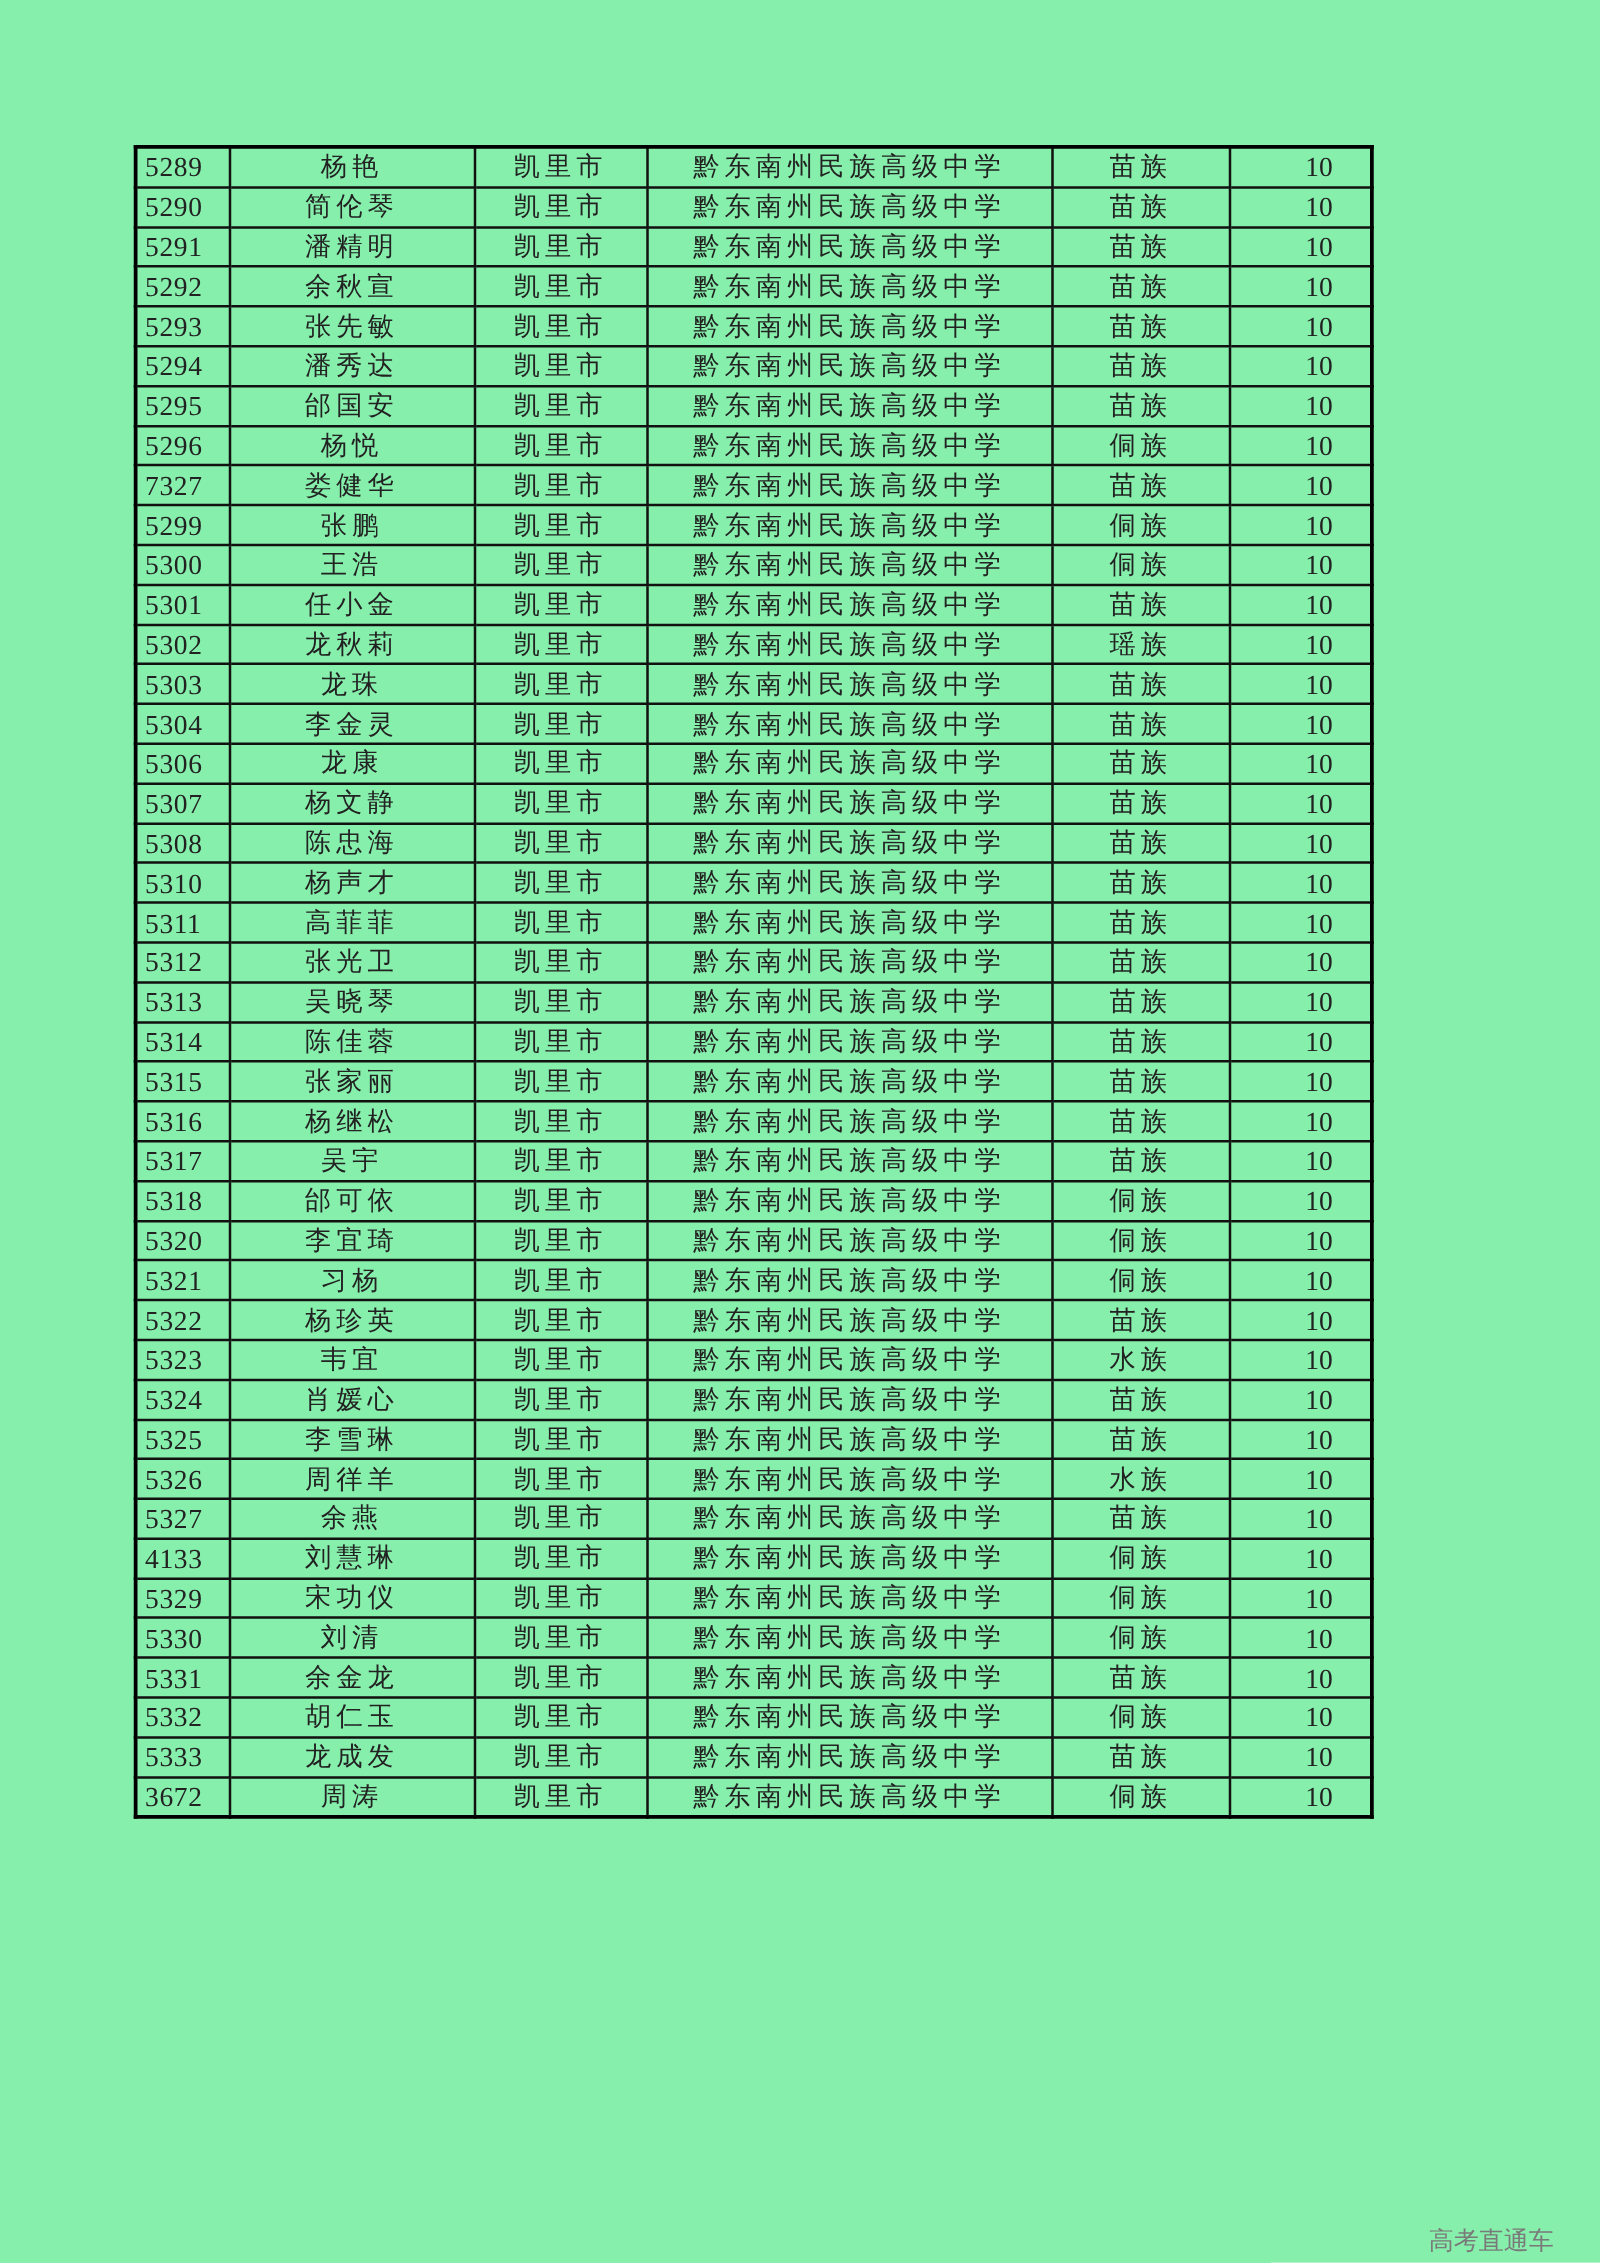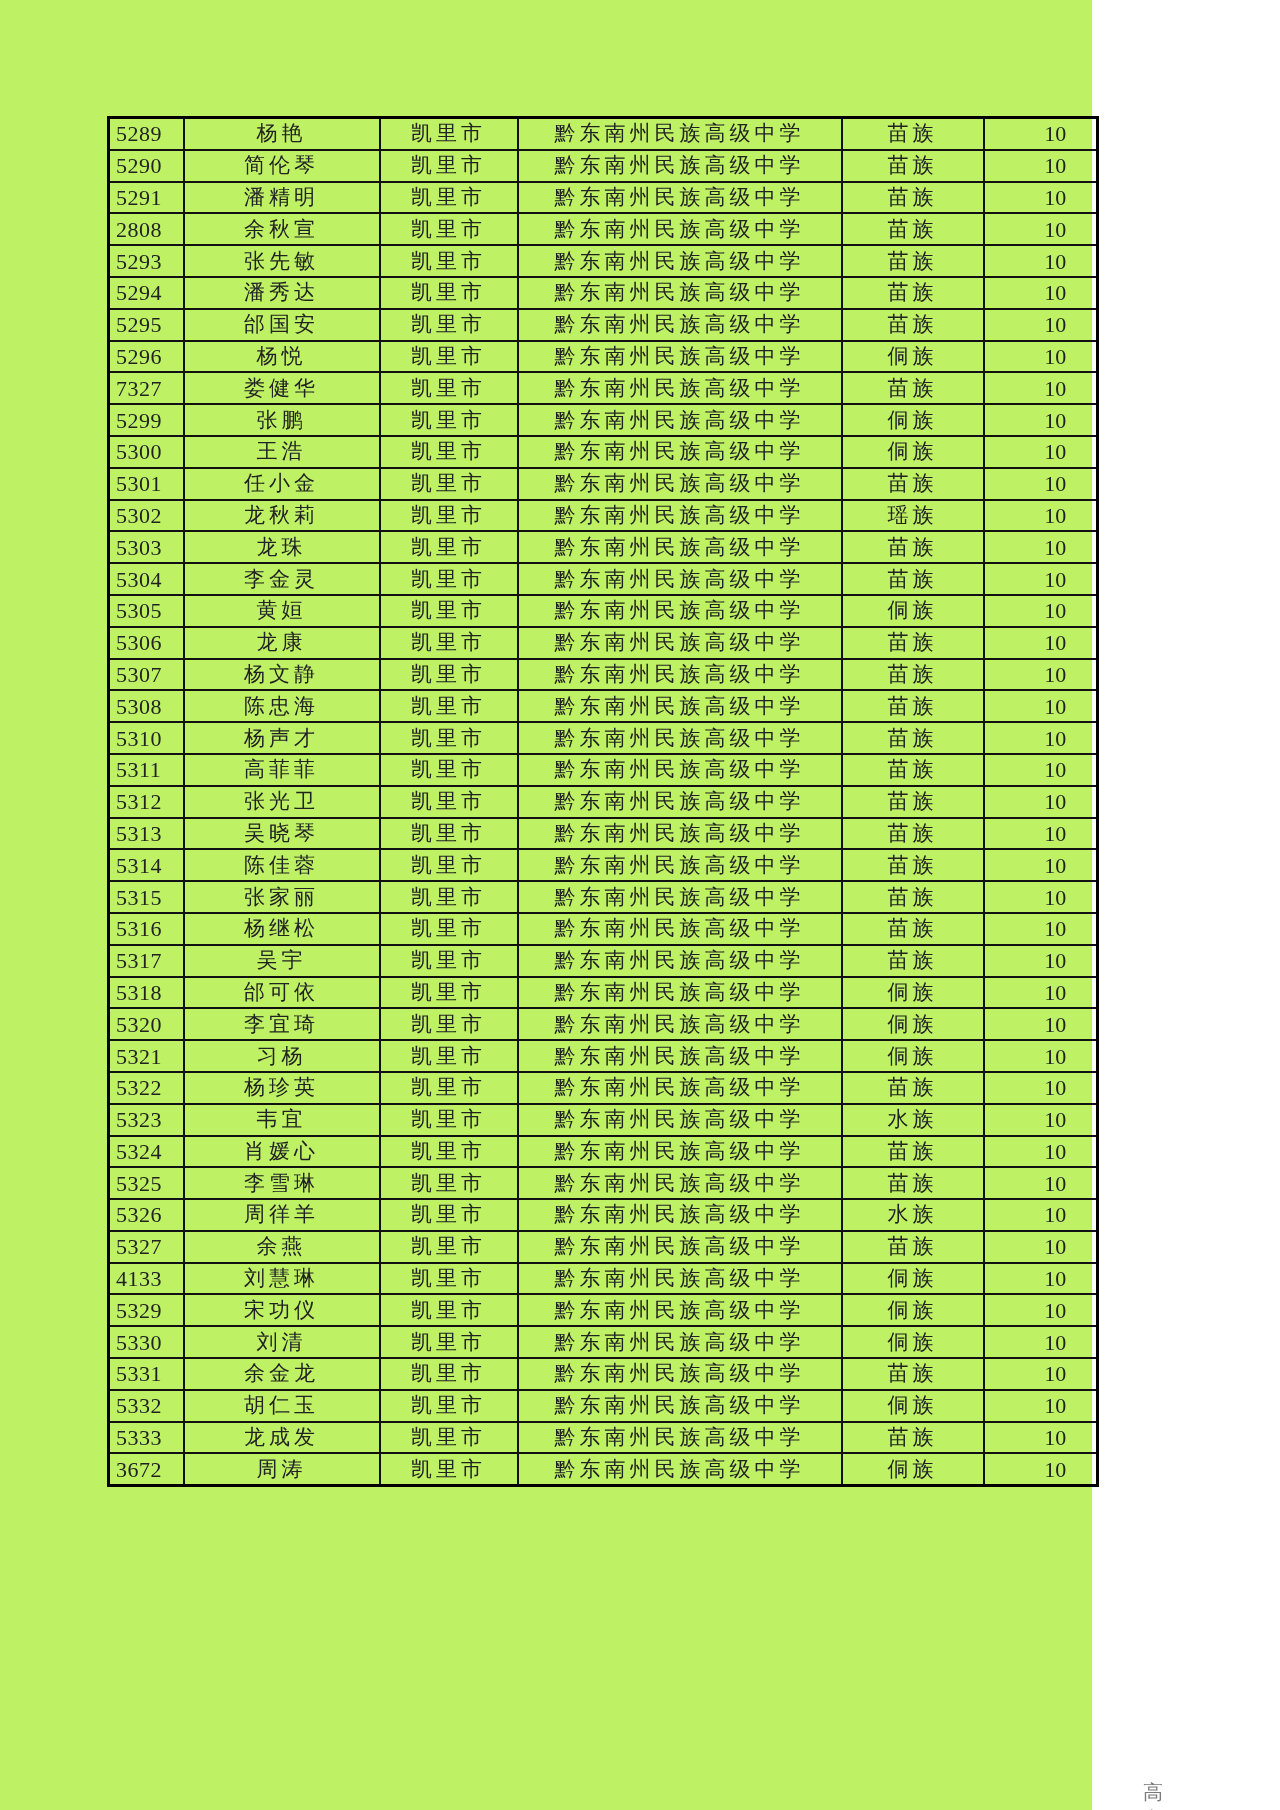--- a/index.html
+++ b/index.html
@@ -11,22 +11,22 @@
       width: 1280px;
       height: 1810px;
       position: relative;
       overflow: hidden;
       font-family: "DejaVu Serif", "Liberation Serif", serif;
       color: #1a1a1a;
     }
     .page {
       position: absolute;
       left: 0; top: 0;
-      width: 1092px; height: 1810px;
-      background: #bef264;
+      width: 1280px; height: 1810px;
+      background: #86efac;
     }
     table.roster {
       position: absolute;
       left: 107px;
       top: 116px;
       width: 989px;
       border-collapse: collapse;
       table-layout: fixed;
       border: 3px solid #000;
     }
@@ -102,21 +102,21 @@
   </tr>
         <tr>
     <td class="num">5291</td>
     <td class="name">潘精明</td>
     <td class="city">凯里市</td>
     <td class="school">黔东南州民族高级中学</td>
     <td class="eth">苗族</td>
     <td class="score">10</td>
   </tr>
         <tr>
-    <td class="num">2808</td>
+    <td class="num">5292</td>
     <td class="name">余秋宣</td>
     <td class="city">凯里市</td>
     <td class="school">黔东南州民族高级中学</td>
     <td class="eth">苗族</td>
     <td class="score">10</td>
   </tr>
         <tr>
     <td class="num">5293</td>
     <td class="name">张先敏</td>
     <td class="city">凯里市</td>
@@ -195,28 +195,20 @@
     <td class="school">黔东南州民族高级中学</td>
     <td class="eth">苗族</td>
     <td class="score">10</td>
   </tr>
         <tr>
     <td class="num">5304</td>
     <td class="name">李金灵</td>
     <td class="city">凯里市</td>
     <td class="school">黔东南州民族高级中学</td>
     <td class="eth">苗族</td>
-    <td class="score">10</td>
-  </tr>
-        <tr>
-    <td class="num">5305</td>
-    <td class="name">黄姮</td>
-    <td class="city">凯里市</td>
-    <td class="school">黔东南州民族高级中学</td>
-    <td class="eth">侗族</td>
     <td class="score">10</td>
   </tr>
         <tr>
     <td class="num">5306</td>
     <td class="name">龙康</td>
     <td class="city">凯里市</td>
     <td class="school">黔东南州民族高级中学</td>
     <td class="eth">苗族</td>
     <td class="score">10</td>
   </tr>

